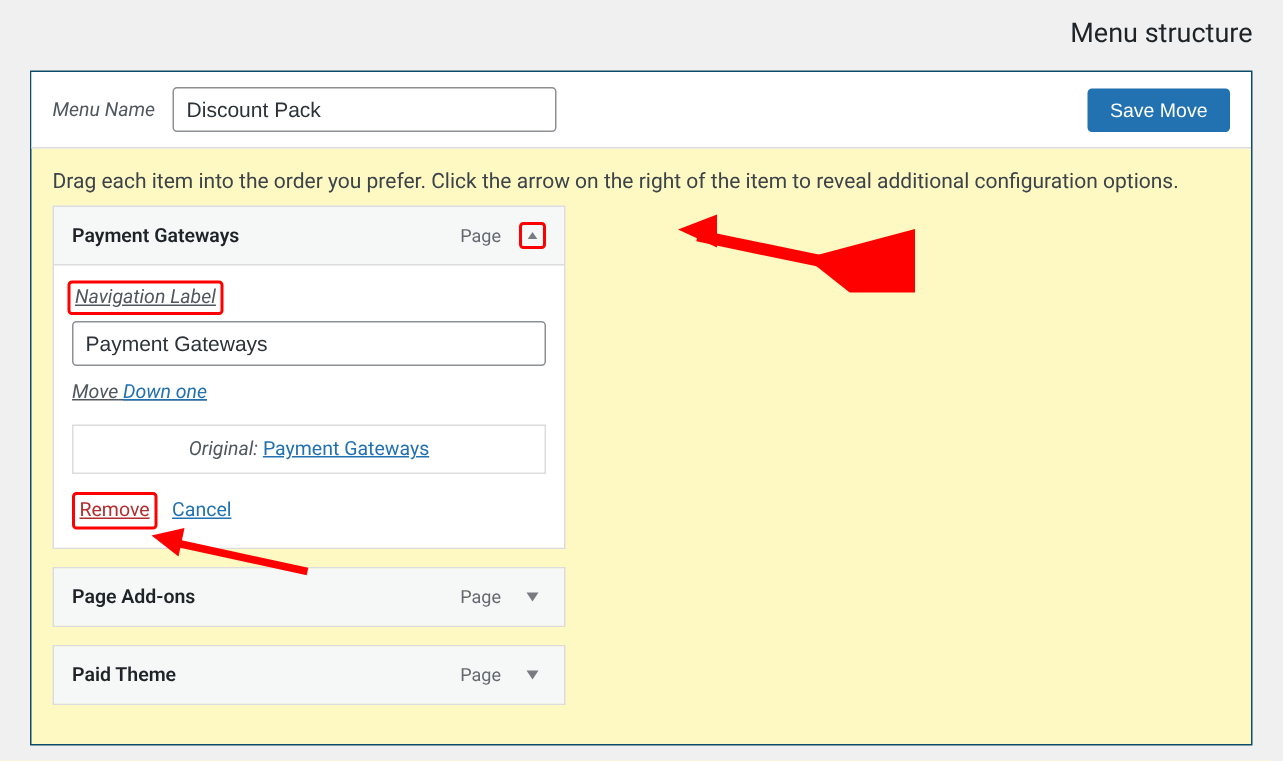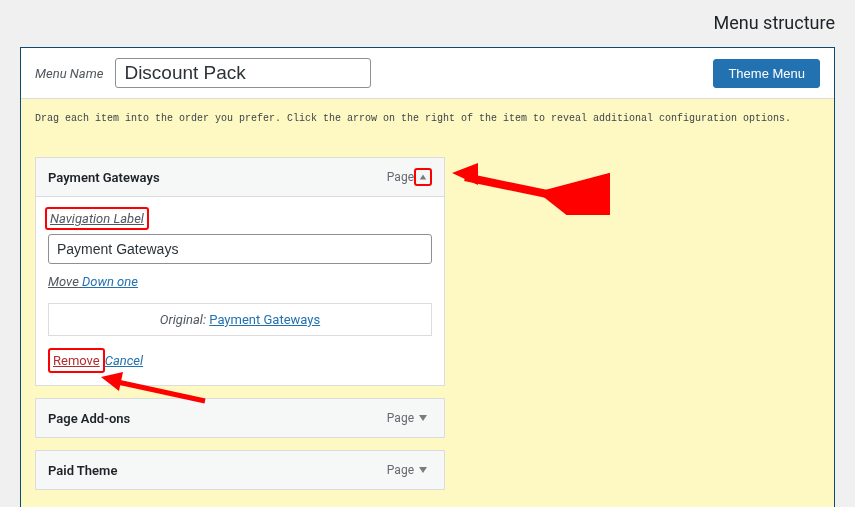--- a/index.html
+++ b/index.html
@@ -39,44 +39,43 @@
     }
     label.menu-name-label {
       font-style: italic;
       color: #50575e;
       font-size: 13px;
     }
     input.menu-name {
       border: 1px solid #8c8f94;
       border-radius: 3px;
       padding: 4px 8px;
-      font-size: 19px;
+      font-size: 14px;
       width: 256px;
       height: 30px;
       color: #2c3338;
     }
     .button-primary {
       background: #2271b1;
       border: 1px solid #2271b1;
       color: #fff;
       border-radius: 3px;
       padding: 6px 14px;
       font-size: 13px;
       cursor: pointer;
     }
     .post-body {
       padding: 14px;
     }
     .drag-instructions {
-      font-size: 10px;
+      font-size: 14px;
       color: #3c434a;
-      margin-bottom: 33px;
-      font-family: Liberation Mono, monospace;
-    }
-    .menu-items-wrap { width: 410px; position: relative; }
+      margin-bottom: 8px;
+    }
+    .menu-items-wrap { width: 342px; position: relative; }
     .menu-item {
       border: 1px solid #dcdcde;
       background: #f6f7f7;
       margin-bottom: 12px;
     }
     .menu-item-bar {
       display: flex;
       align-items: center;
       justify-content: space-between;
       padding: 10px 12px;
@@ -84,21 +83,21 @@
       cursor: move;
     }
     .menu-item-title {
       font-size: 13px;
       font-weight: 600;
       color: #1d2327;
     }
     .item-controls {
       display: flex;
       align-items: center;
-      gap: 0;
+      gap: 12px;
       color: #646970;
       font-size: 12px;
     }
     .toggle-indicator {
       width: 18px;
       height: 18px;
       display: inline-flex;
       align-items: center;
       justify-content: center;
       color: #787c82;
@@ -138,39 +137,39 @@
     .link-to-original {
       border: 1px solid #dcdcde;
       padding: 8px 10px;
       margin-top: 14px;
       font-size: 13px;
       font-style: italic;
       color: #50575e;
       text-align: center;
     }
     .link-to-original a { color: #2271b1; text-decoration: underline; font-style: normal;}
-    .menu-item-actions { margin-top: 12px; display: flex; align-items: center;}
+    .menu-item-actions { margin-top: 12px; display: flex; gap: 10px; align-items: center;}
     .item-delete { color: #b32d2e; text-decoration: underline; font-size: 13px; cursor: pointer; }
-    .item-cancel { color: #2271b1; text-decoration: underline; font-size: 13px; cursor: pointer; font-style: italic; }
+    .item-cancel { color: #2271b1; text-decoration: underline; font-size: 13px; cursor: pointer; }
     .red-box { border: 2px solid #ff0000; border-radius: 3px; }
     .arrow-annotation { position: absolute; pointer-events:none; }
   </style>
 </head>
 <body>
 
 <div class="wrap">
   <h2 class="section-title">Menu structure</h2>
 
   <div class="menu-edit">
     <div class="nav-menu-header">
       <div class="major-publishing-actions">
         <label class="menu-name-label">Menu Name</label>
         <input class="menu-name" type="text" value="Discount Pack" style="">
       </div>
-      <button class="button-primary">Theme Menu</button>
+      <button class="button-primary">Save Move</button>
     </div>
 
     <div class="post-body">
       <p class="drag-instructions">Drag each item into the order you prefer. Click the arrow on the right of the item to reveal additional configuration options.</p>
 
       <div class="menu-items-wrap">
 
         <div class="menu-item">
           <div class="menu-item-bar">
             <span class="menu-item-title">Payment Gateways</span>

